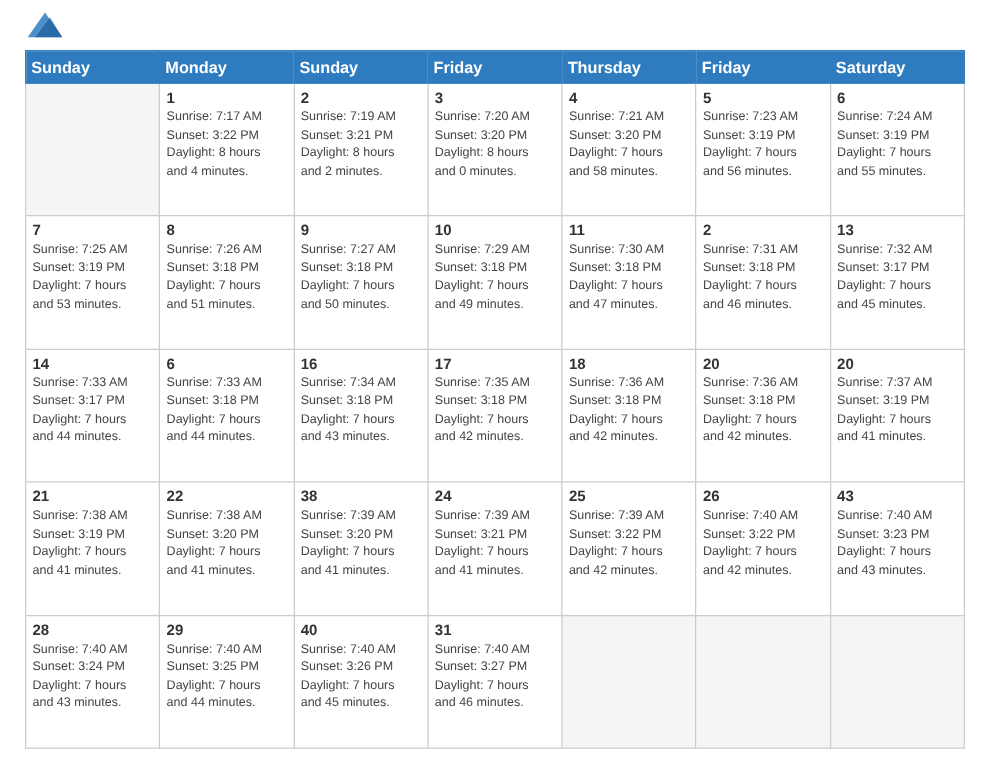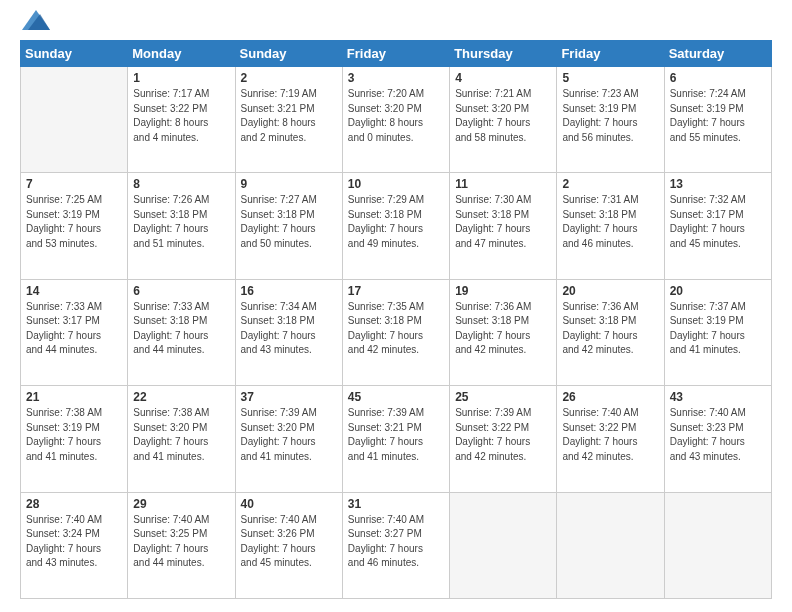--- a/index.html
+++ b/index.html
@@ -198,21 +198,21 @@
           </td>
           <td>
             <span class="day-num">16</span>
             <div class="day-info">Sunrise: 7:34 AM<br>Sunset: 3:18 PM<br>Daylight: 7 hours<br>and 43 minutes.</div>
           </td>
           <td>
             <span class="day-num">17</span>
             <div class="day-info">Sunrise: 7:35 AM<br>Sunset: 3:18 PM<br>Daylight: 7 hours<br>and 42 minutes.</div>
           </td>
           <td>
-            <span class="day-num">19</span>
+            <span class="day-num">18</span>
             <div class="day-info">Sunrise: 7:36 AM<br>Sunset: 3:18 PM<br>Daylight: 7 hours<br>and 42 minutes.</div>
           </td>
           <td>
             <span class="day-num">20</span>
             <div class="day-info">Sunrise: 7:36 AM<br>Sunset: 3:18 PM<br>Daylight: 7 hours<br>and 42 minutes.</div>
           </td>
           <td>
             <span class="day-num">20</span>
             <div class="day-info">Sunrise: 7:37 AM<br>Sunset: 3:19 PM<br>Daylight: 7 hours<br>and 41 minutes.</div>
           </td>
@@ -220,25 +220,25 @@
         <tr>
           <td>
             <span class="day-num">21</span>
             <div class="day-info">Sunrise: 7:38 AM<br>Sunset: 3:19 PM<br>Daylight: 7 hours<br>and 41 minutes.</div>
           </td>
           <td>
             <span class="day-num">22</span>
             <div class="day-info">Sunrise: 7:38 AM<br>Sunset: 3:20 PM<br>Daylight: 7 hours<br>and 41 minutes.</div>
           </td>
           <td>
-            <span class="day-num">37</span>
+            <span class="day-num">38</span>
             <div class="day-info">Sunrise: 7:39 AM<br>Sunset: 3:20 PM<br>Daylight: 7 hours<br>and 41 minutes.</div>
           </td>
           <td>
-            <span class="day-num">45</span>
+            <span class="day-num">24</span>
             <div class="day-info">Sunrise: 7:39 AM<br>Sunset: 3:21 PM<br>Daylight: 7 hours<br>and 41 minutes.</div>
           </td>
           <td>
             <span class="day-num">25</span>
             <div class="day-info">Sunrise: 7:39 AM<br>Sunset: 3:22 PM<br>Daylight: 7 hours<br>and 42 minutes.</div>
           </td>
           <td>
             <span class="day-num">26</span>
             <div class="day-info">Sunrise: 7:40 AM<br>Sunset: 3:22 PM<br>Daylight: 7 hours<br>and 42 minutes.</div>
           </td>

